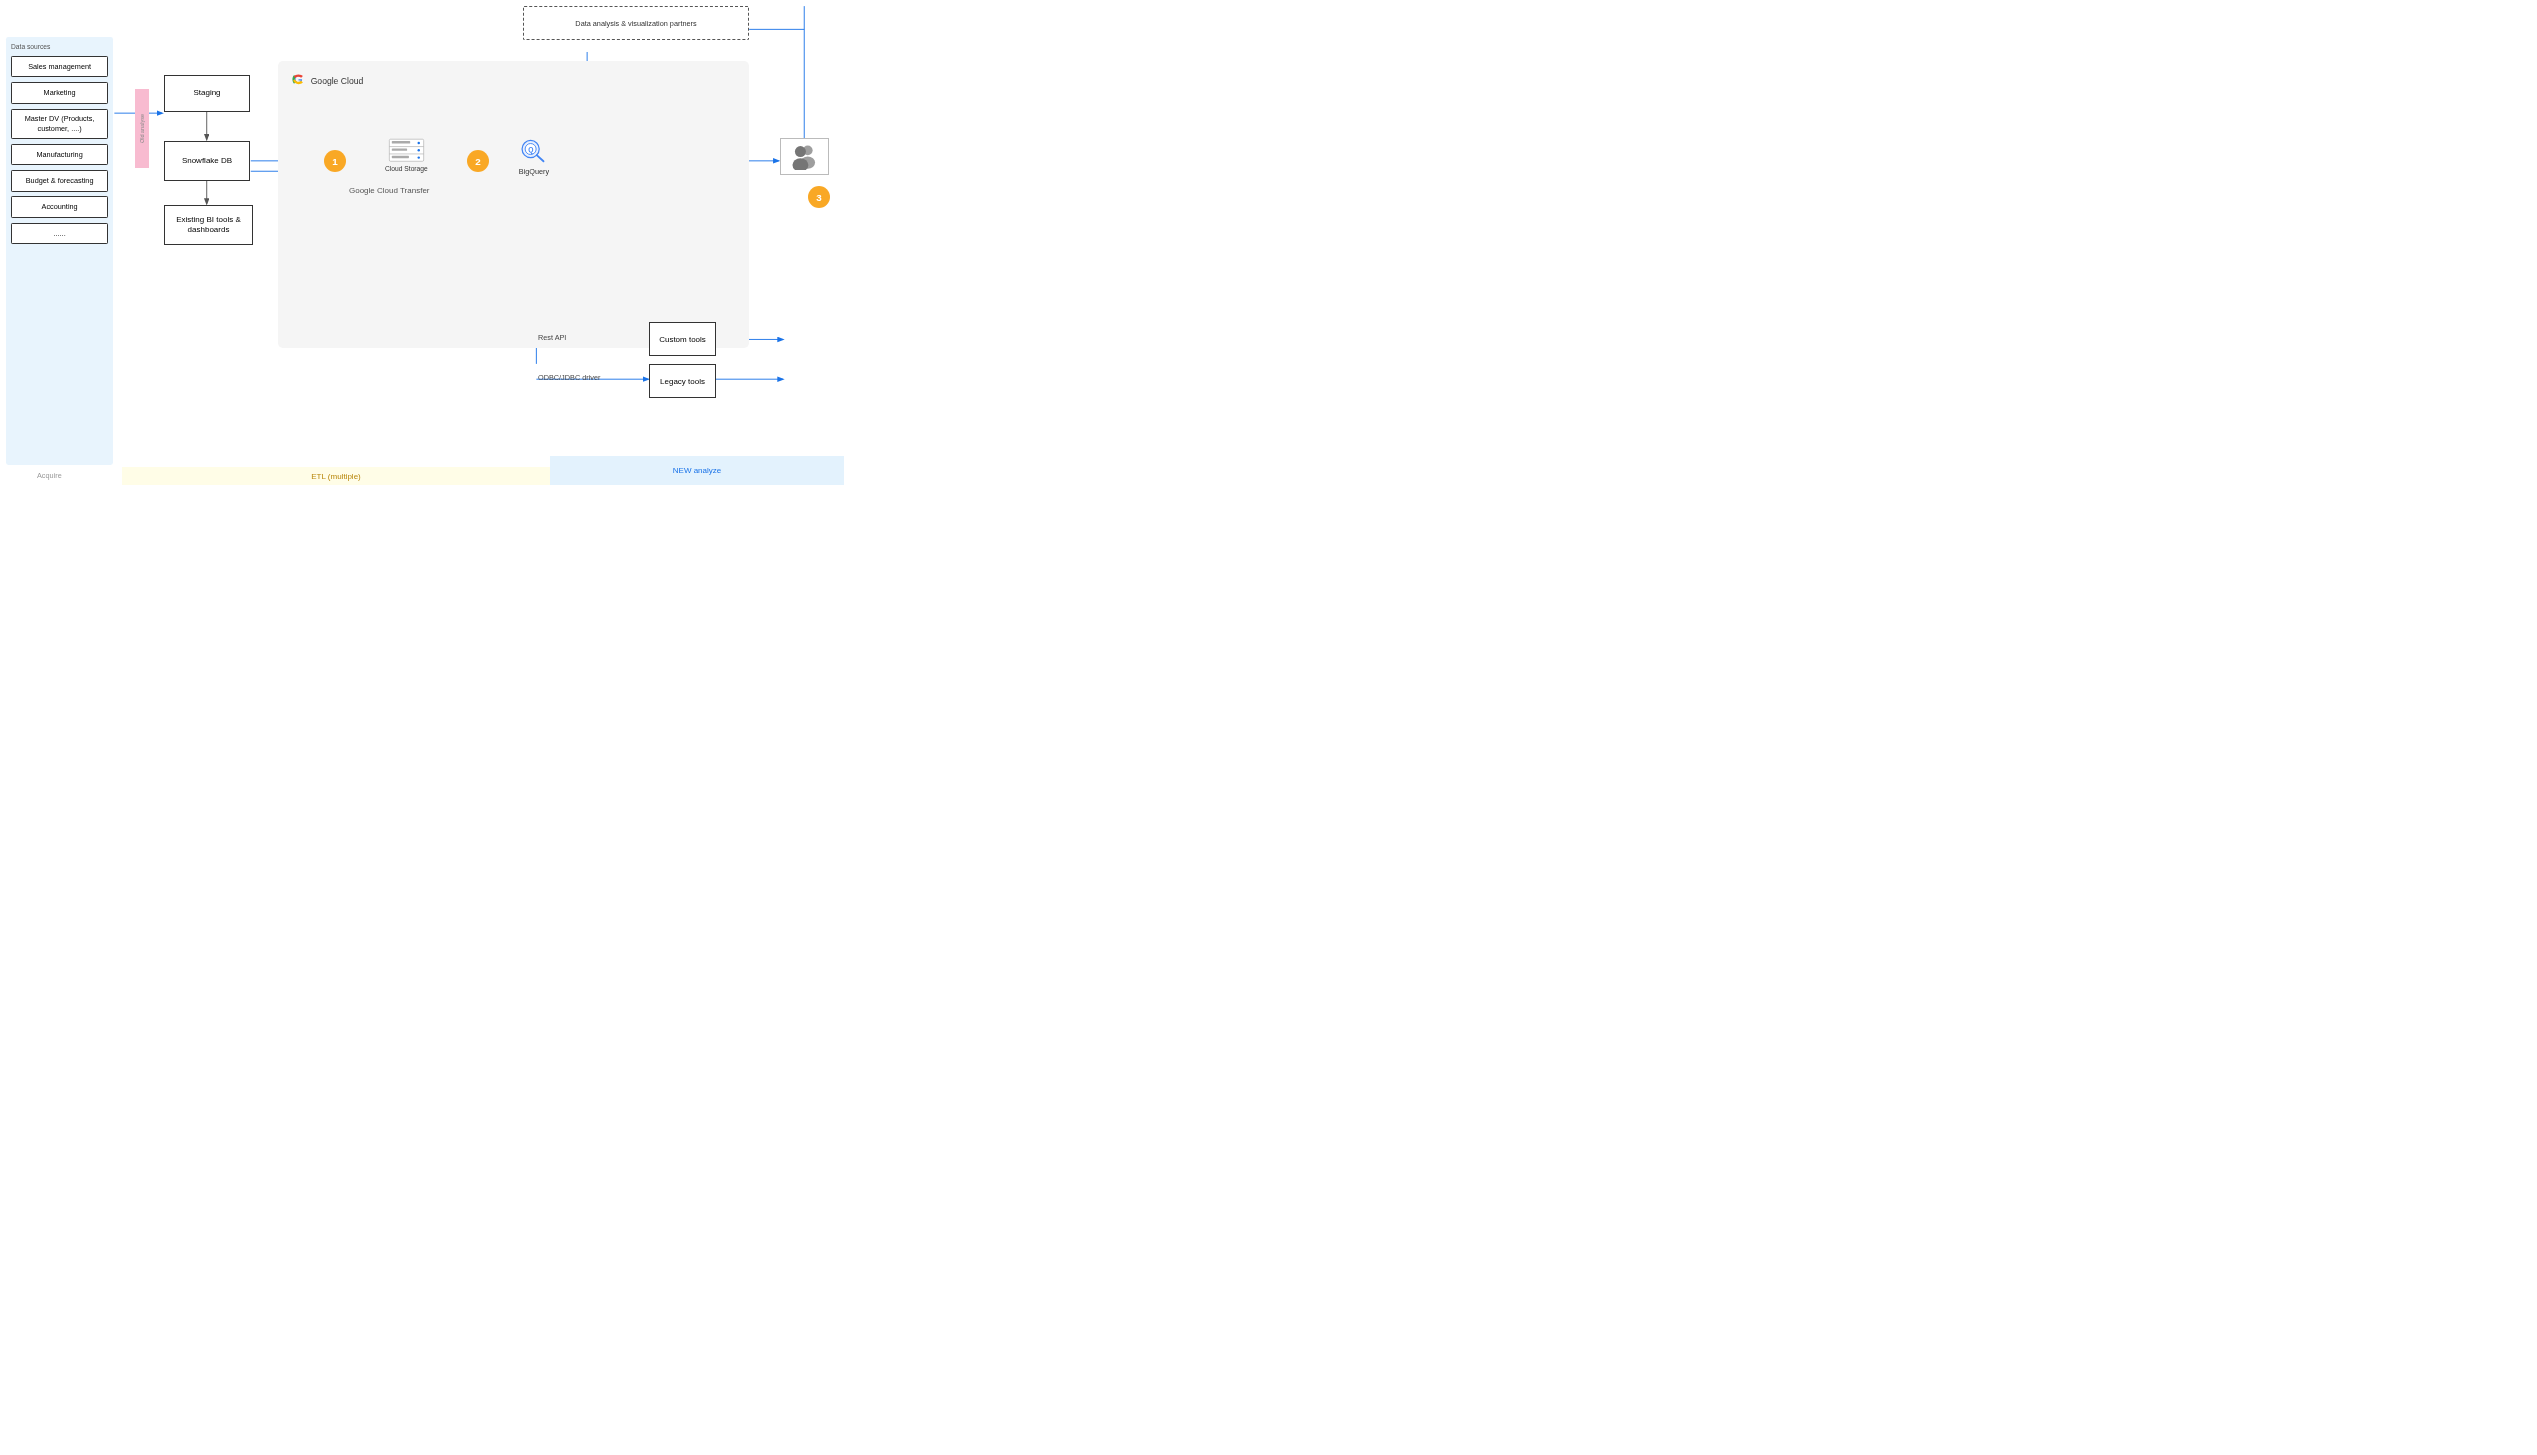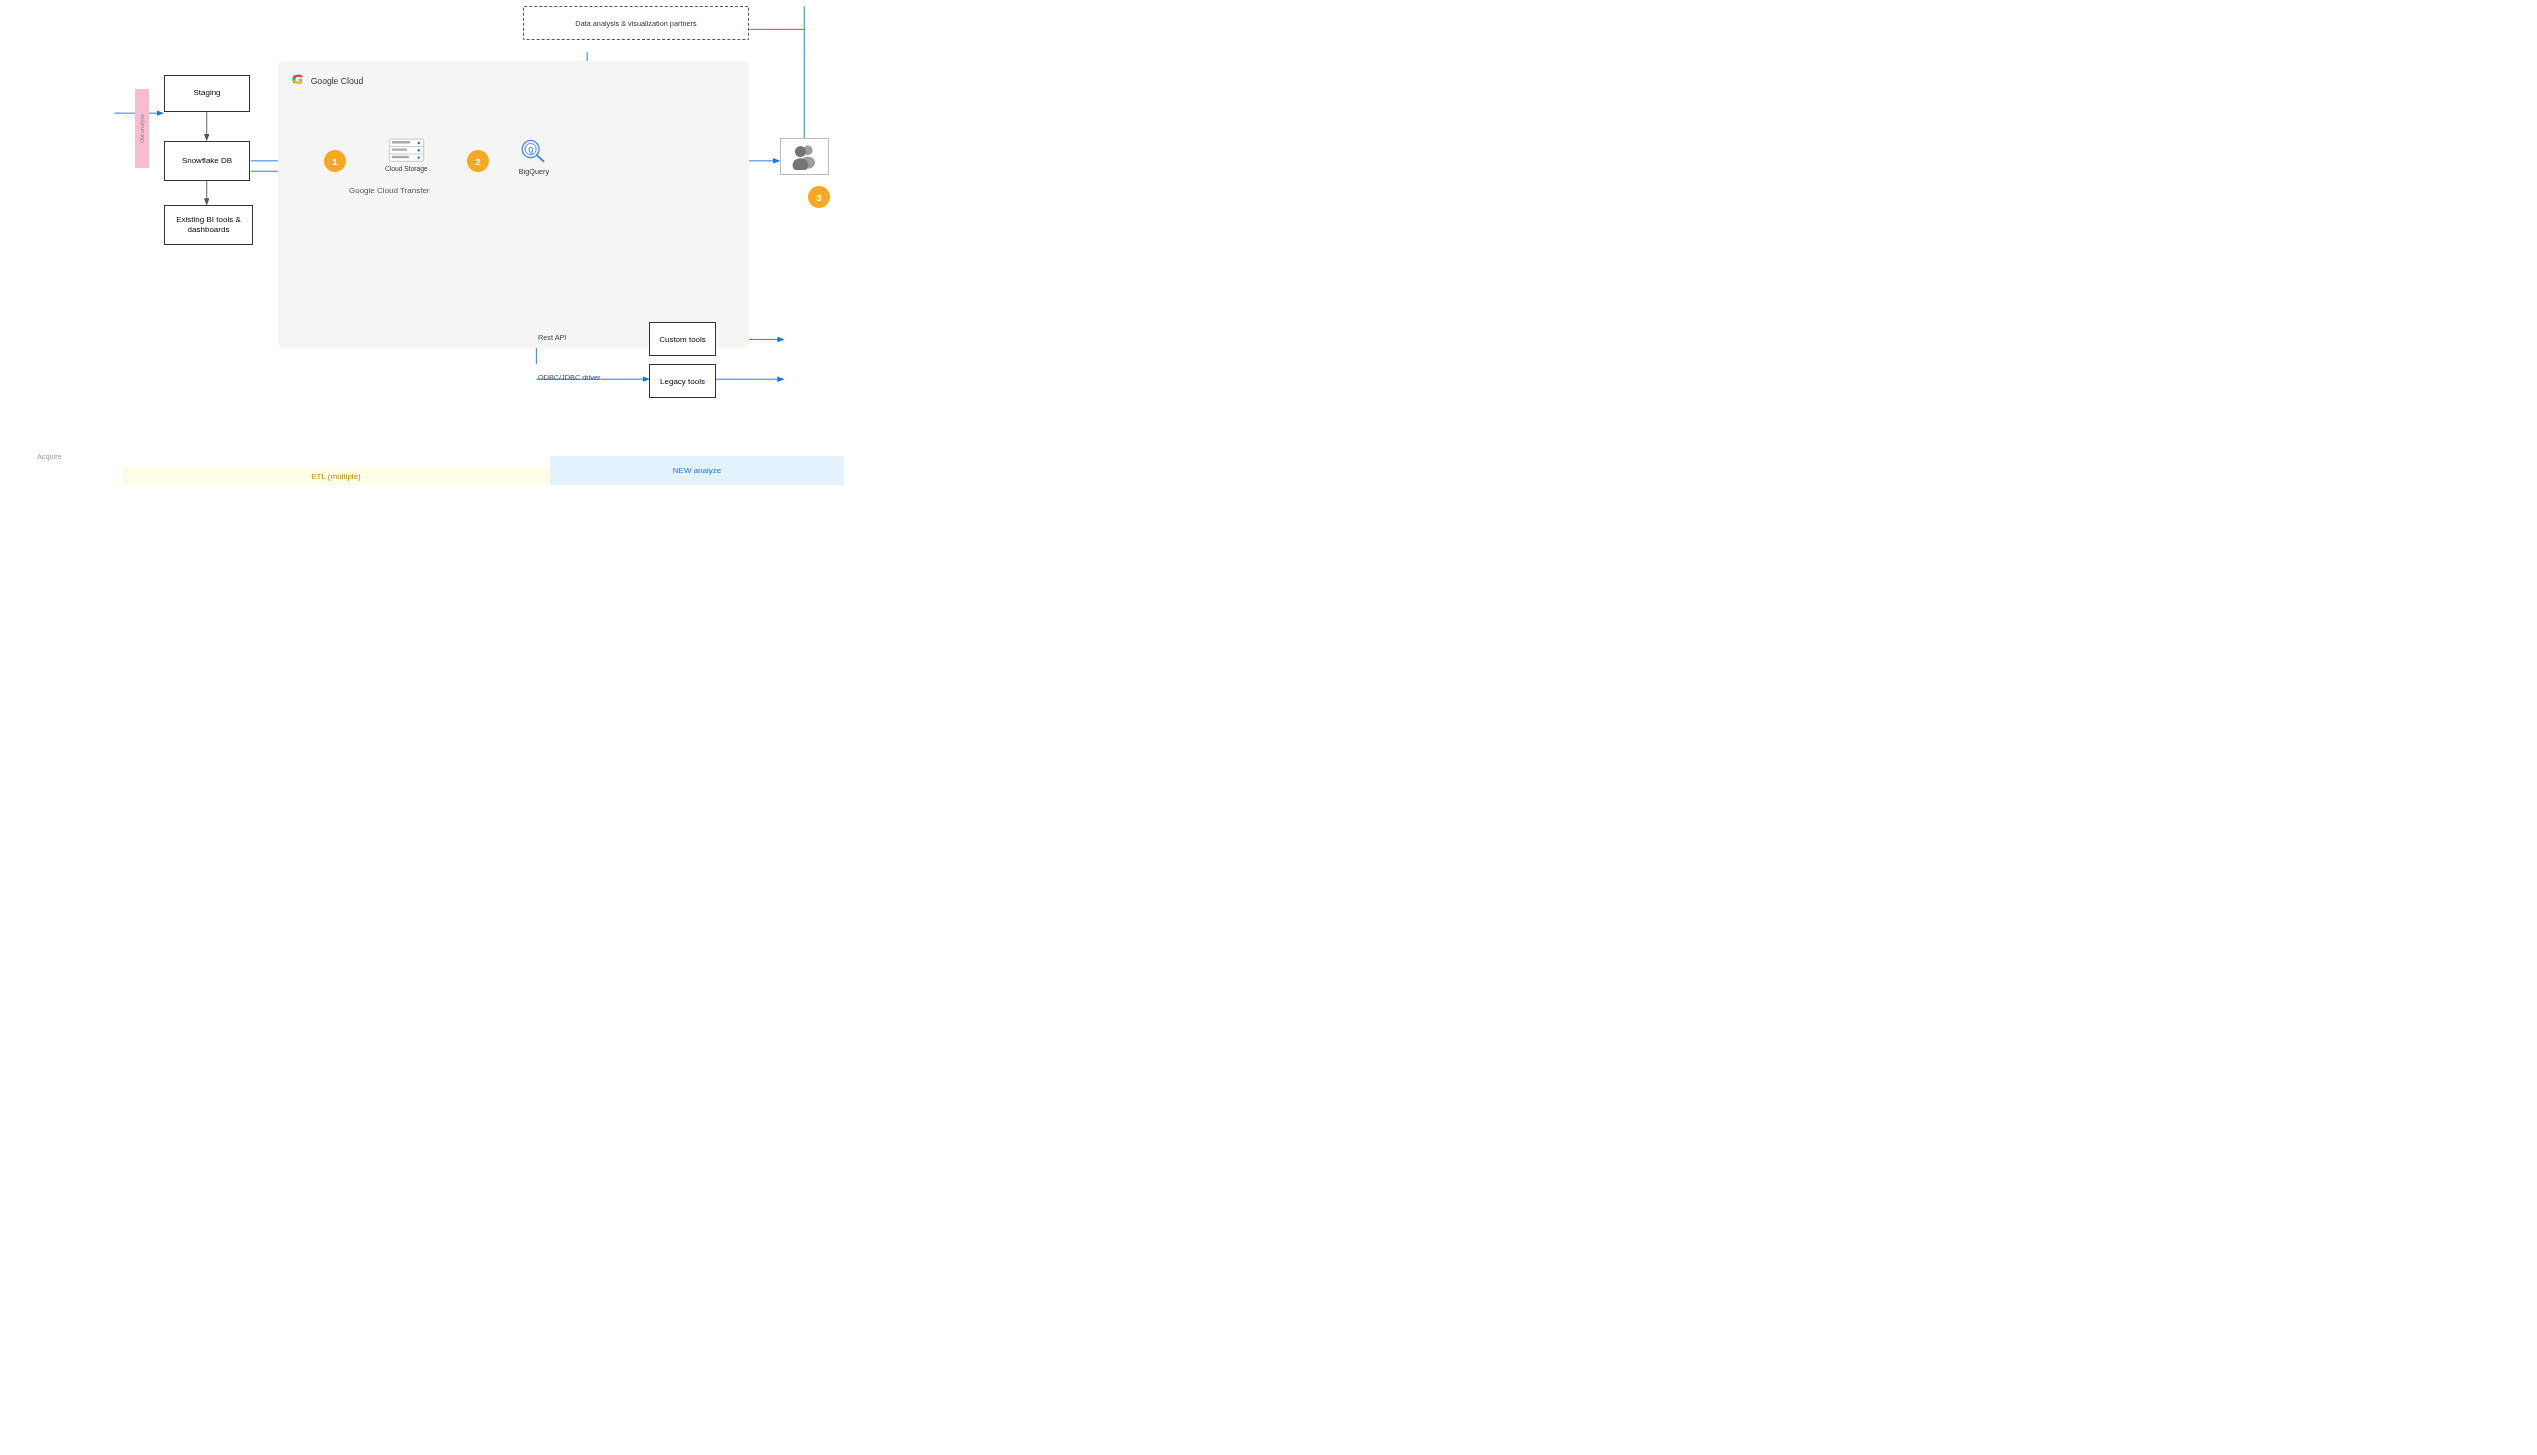--- a/index.html
+++ b/index.html
@@ -44,21 +44,21 @@
       text-align: center;
       padding: 4.9px 3.7px;
       font-size: 7.3px;
       margin-bottom: 4.9px;
       line-height: 1.3;
     }
 
     
     .bottom-label {
       position: absolute;
-      bottom: 24px;
+      bottom: 5px;
       font-size: 7.3px;
       color: #999;
     }
 
     
     .etl-zone {
       position: absolute;
       bottom: 0;
       left: 122px;
       width: 428px;
@@ -333,20 +333,31 @@
     <line x1="1170" y1="555" x2="1280" y2="555" stroke="#1a73e8" stroke-width="1.5" marker-end="url(#arrowBlue)"></line>
 
     <line x1="1170" y1="620" x2="1280" y2="620" stroke="#1a73e8" stroke-width="1.5" marker-end="url(#arrowBlue)"></line>
 
     <line x1="1315" y1="85" x2="1315" y2="263" stroke="#1a73e8" stroke-width="1.5"></line>
     <line x1="1315" y1="10" x2="1315" y2="85" stroke="#1a73e8" stroke-width="1.5"></line>
 
     <line x1="1225" y1="48" x2="1315" y2="48" stroke="#1a73e8" stroke-width="1.5"></line>
   </svg>
 
+  <div class="data-sources-panel">
+    <div class="data-sources-label">Data sources</div>
+    <div class="ds-box">Sales management</div>
+    <div class="ds-box">Marketing</div>
+    <div class="ds-box">Master DV (Products, customer, ....)</div>
+    <div class="ds-box">Manufacturing</div>
+    <div class="ds-box">Budget &amp;
+forecasting</div>
+    <div class="ds-box">Accounting</div>
+    <div class="ds-box">......</div>
+  </div>
 
   <div class="bottom-label" style="left:37px;">Acquire</div>
 
   <div class="etl-zone">
     <span style="font-size:8px;color:#b8860b;">ETL (multiple)</span>
   </div>
 
   <div class="new-analyze-zone">
     <span style="font-size:8px;color:#1a73e8;">NEW analyze</span>
   </div>

